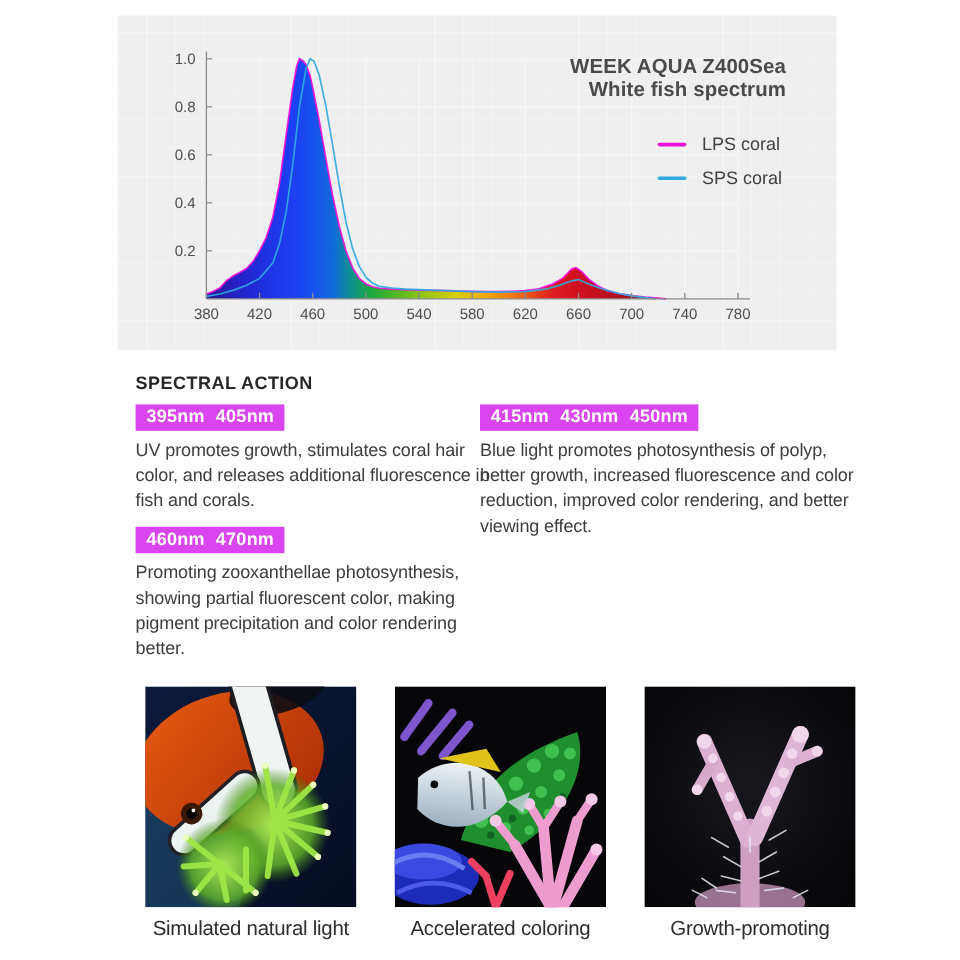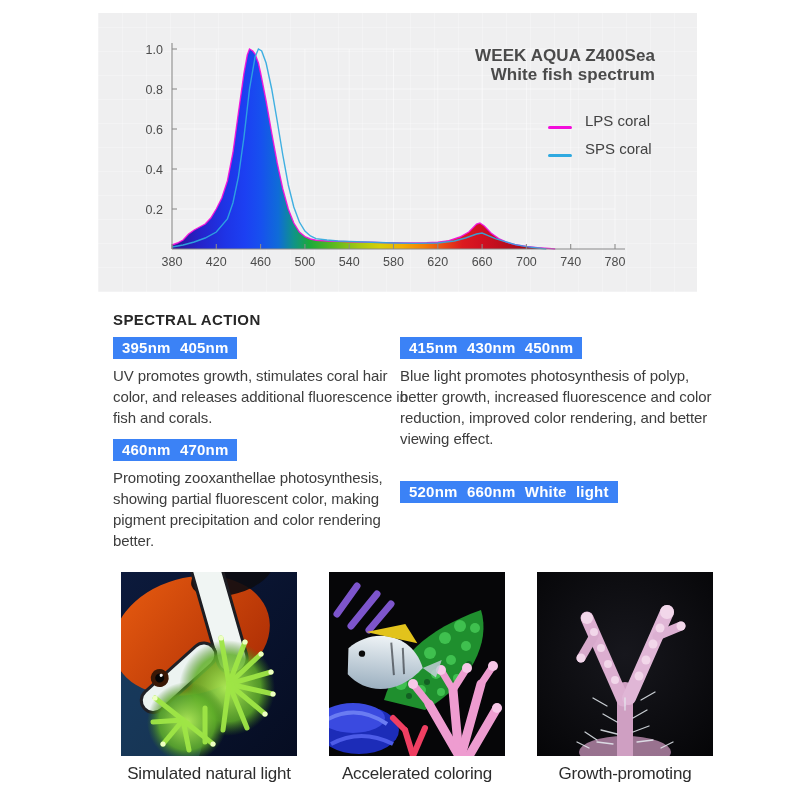--- a/index.html
+++ b/index.html
@@ -8,29 +8,29 @@
 
   
   .chart-panel{position:absolute;left:98px;top:13px;width:599px;height:279px;background:#efeff0;
     background-image:
       repeating-linear-gradient(0deg, rgba(255,255,255,.28) 0 1px, transparent 1px 24px),
       repeating-linear-gradient(90deg, rgba(255,255,255,.28) 0 1px, transparent 1px 24px);}
   .chart-panel svg{position:absolute;left:0;top:0;}
   .chart-title{position:absolute;top:33px;right:42px;text-align:right;
     font-size:17px;line-height:19px;font-weight:600;color:#4a4a4a;letter-spacing:.1px;}
   .legend{position:absolute;top:99px;left:450px;}
-  .legend-row{display:flex;align-items:flex-end;height:17px;margin-bottom:11px;}
+  .legend-row{display:flex;align-items:center;height:17px;margin-bottom:11px;}
   .legend-swatch{width:24px;height:3.5px;border-radius:2px;flex:0 0 auto;}
   .legend-label{margin-left:13px;font-size:15px;color:#424242;}
 
   
   .section-heading{position:absolute;left:113px;top:311px;font-size:15px;font-weight:700;
     color:#272727;letter-spacing:.4px;}
   .action-block{position:absolute;}
-  .badge{display:inline-block;background:#3b82f6;color:#fff;font-size:15px;font-weight:600;
+  .badge{display:inline-block;background:#d946ef;color:#fff;font-size:15px;font-weight:600;
     padding:2px 9px 3px 9px;word-spacing:5px;letter-spacing:.2px;}
   .action-text{margin:6px 0 0 0;font-size:15px;line-height:21px;color:#3d3d3d;letter-spacing:-.1px;}
   .blk-1{left:113px;top:337px;width:306px;}
   .blk-2{left:400px;top:337px;width:312px;}
   .blk-3{left:113px;top:439px;width:312px;}
   .blk-4{left:400px;top:481px;width:312px;}
 
   
   .photos{position:absolute;left:121px;top:572px;display:flex;gap:32px;}
   .photo-card{width:176px;}
@@ -155,21 +155,20 @@
     <span class="badge">415nm 430nm 450nm</span>
     <p class="action-text">Blue light promotes photosynthesis of polyp, better growth, increased fluorescence and color reduction, improved color rendering, and better viewing effect.</p>
   </div>
 
   <div class="action-block blk-3">
     <span class="badge">460nm 470nm</span>
     <p class="action-text">Promoting zooxanthellae photosynthesis, showing partial fluorescent color, making pigment precipitation and color rendering better.</p>
   </div>
 
   <div class="action-block blk-4">
-    <span class="badge">520nm 660nm White light</span>
   </div>
 
   <div class="photos">
 
     <figure class="photo-card" style="margin:0">
       <svg viewBox="0 0 176 184">
         <defs>
           <linearGradient id="p1bg" x1="0" y1="0" x2="1" y2="1">
             <stop offset="0" stop-color="#0c1a3c"></stop>
               <stop offset="1" stop-color="#060d22"></stop>

